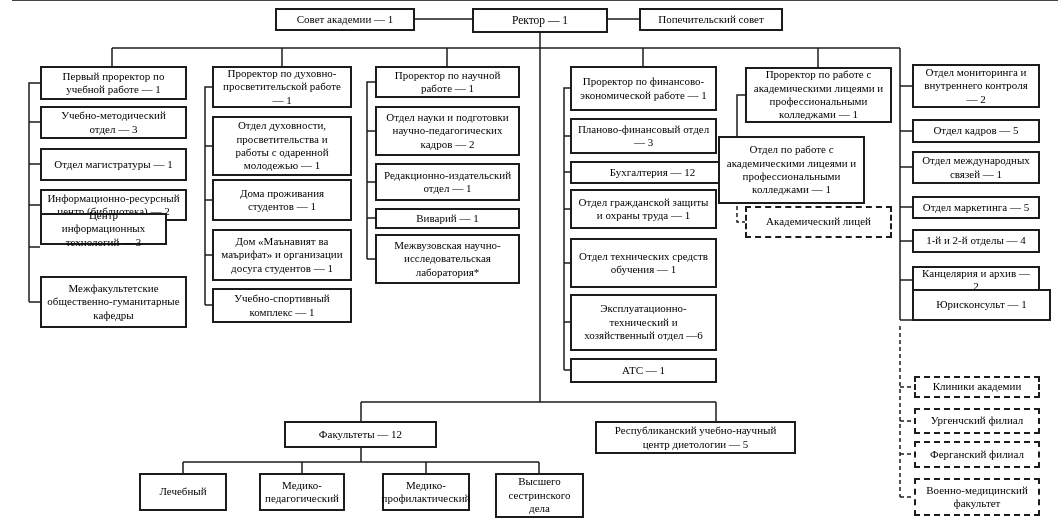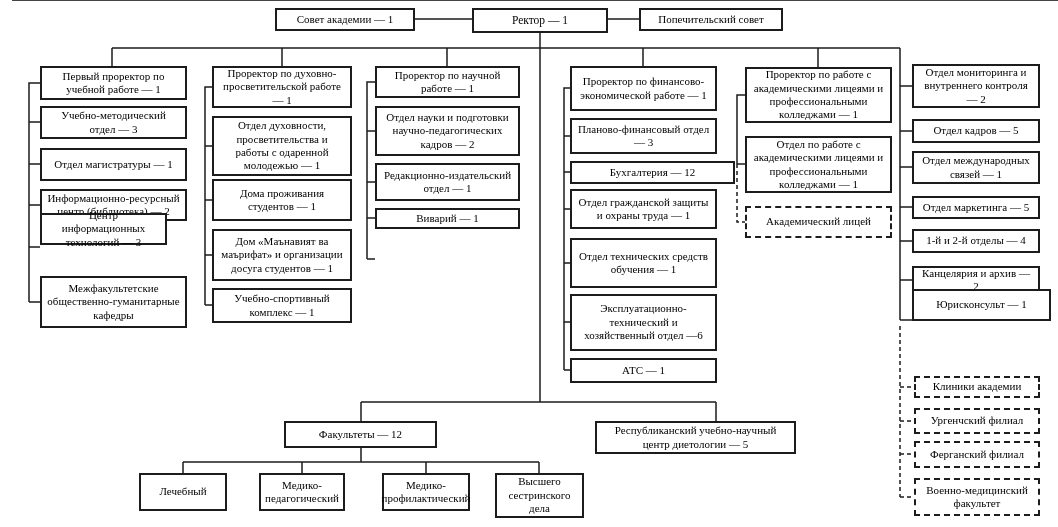--- a/index.html
+++ b/index.html
@@ -62,31 +62,32 @@
   <div class="box" style="left:200px;top:65px;width:140px;height:42px">Проректор по духовно-просветительской работе — 1</div>
   <div class="box" style="left:200px;top:115px;width:140px;height:60px">Отдел духовности, просветительства и работы с одаренной молодежью — 1</div>
   <div class="box" style="left:200px;top:178px;width:140px;height:42px">Дома проживания студентов — 1</div>
   <div class="box" style="left:200px;top:228px;width:140px;height:52px">Дом «Маънавият ва маърифат» и организации досуга студентов — 1</div>
   <div class="box" style="left:200px;top:287px;width:140px;height:35px">Учебно-спортивный комплекс — 1</div>
 
   <div class="box" style="left:363px;top:65px;width:145px;height:32px">Проректор по научной работе — 1</div>
   <div class="box" style="left:363px;top:105px;width:145px;height:50px">Отдел науки и подготовки научно-педагогических кадров — 2</div>
   <div class="box" style="left:363px;top:162px;width:145px;height:38px">Редакционно-издательский отдел — 1</div>
   <div class="box" style="left:363px;top:207px;width:145px;height:21px">Виварий — 1</div>
+  <div class="box" style="left:363px;top:233px;width:145px;height:50px">Межвузовская научно-исследовательская лаборатория*</div>
 
   <div class="box" style="left:558px;top:65px;width:147px;height:45px">Проректор по финансово-экономической работе — 1</div>
   <div class="box" style="left:558px;top:117px;width:147px;height:36px">Планово-финансовый отдел — 3</div>
   <div class="box" style="left:558px;top:160px;width:165px;height:23px">Бухгалтерия — 12</div>
   <div class="box" style="left:558px;top:188px;width:147px;height:40px">Отдел гражданской защиты и охраны труда — 1</div>
   <div class="box" style="left:558px;top:237px;width:147px;height:50px">Отдел технических средств обучения — 1</div>
   <div class="box" style="left:558px;top:293px;width:147px;height:57px">Эксплуатационно-технический и хозяйственный отдел —6</div>
   <div class="box" style="left:558px;top:357px;width:147px;height:25px">АТС — 1</div>
 
   <div class="box" style="left:733px;top:66px;width:147px;height:56px">Проректор по работе с академическими лицеями и профессиональными колледжами — 1</div>
-  <div class="box" style="left:733px;top:135px;width:147px;height:57px">Отдел по работе с академическими лицеями и профессиональными колледжами — 1</div>
+  <div class="box" style="left:706px;top:135px;width:147px;height:68px">Отдел по работе с академическими лицеями и профессиональными колледжами — 1</div>
   <div class="box dashed" style="left:733px;top:205px;width:147px;height:32px">Академический лицей</div>
 
   <div class="box" style="left:900px;top:63px;width:128px;height:44px">Отдел мониторинга и внутреннего контроля — 2</div>
   <div class="box" style="left:900px;top:118px;width:128px;height:24px">Отдел кадров — 5</div>
   <div class="box" style="left:900px;top:150px;width:128px;height:33px">Отдел международных связей — 1</div>
   <div class="box" style="left:900px;top:195px;width:128px;height:23px">Отдел маркетинга — 5</div>
   <div class="box" style="left:900px;top:228px;width:128px;height:24px">1-й и 2-й отделы — 4</div>
   <div class="box" style="left:900px;top:265px;width:128px;height:28px">Канцелярия и архив — 2</div>
   <div class="box" style="left:900px;top:288px;width:139px;height:32px">Юрисконсульт — 1</div>
 

